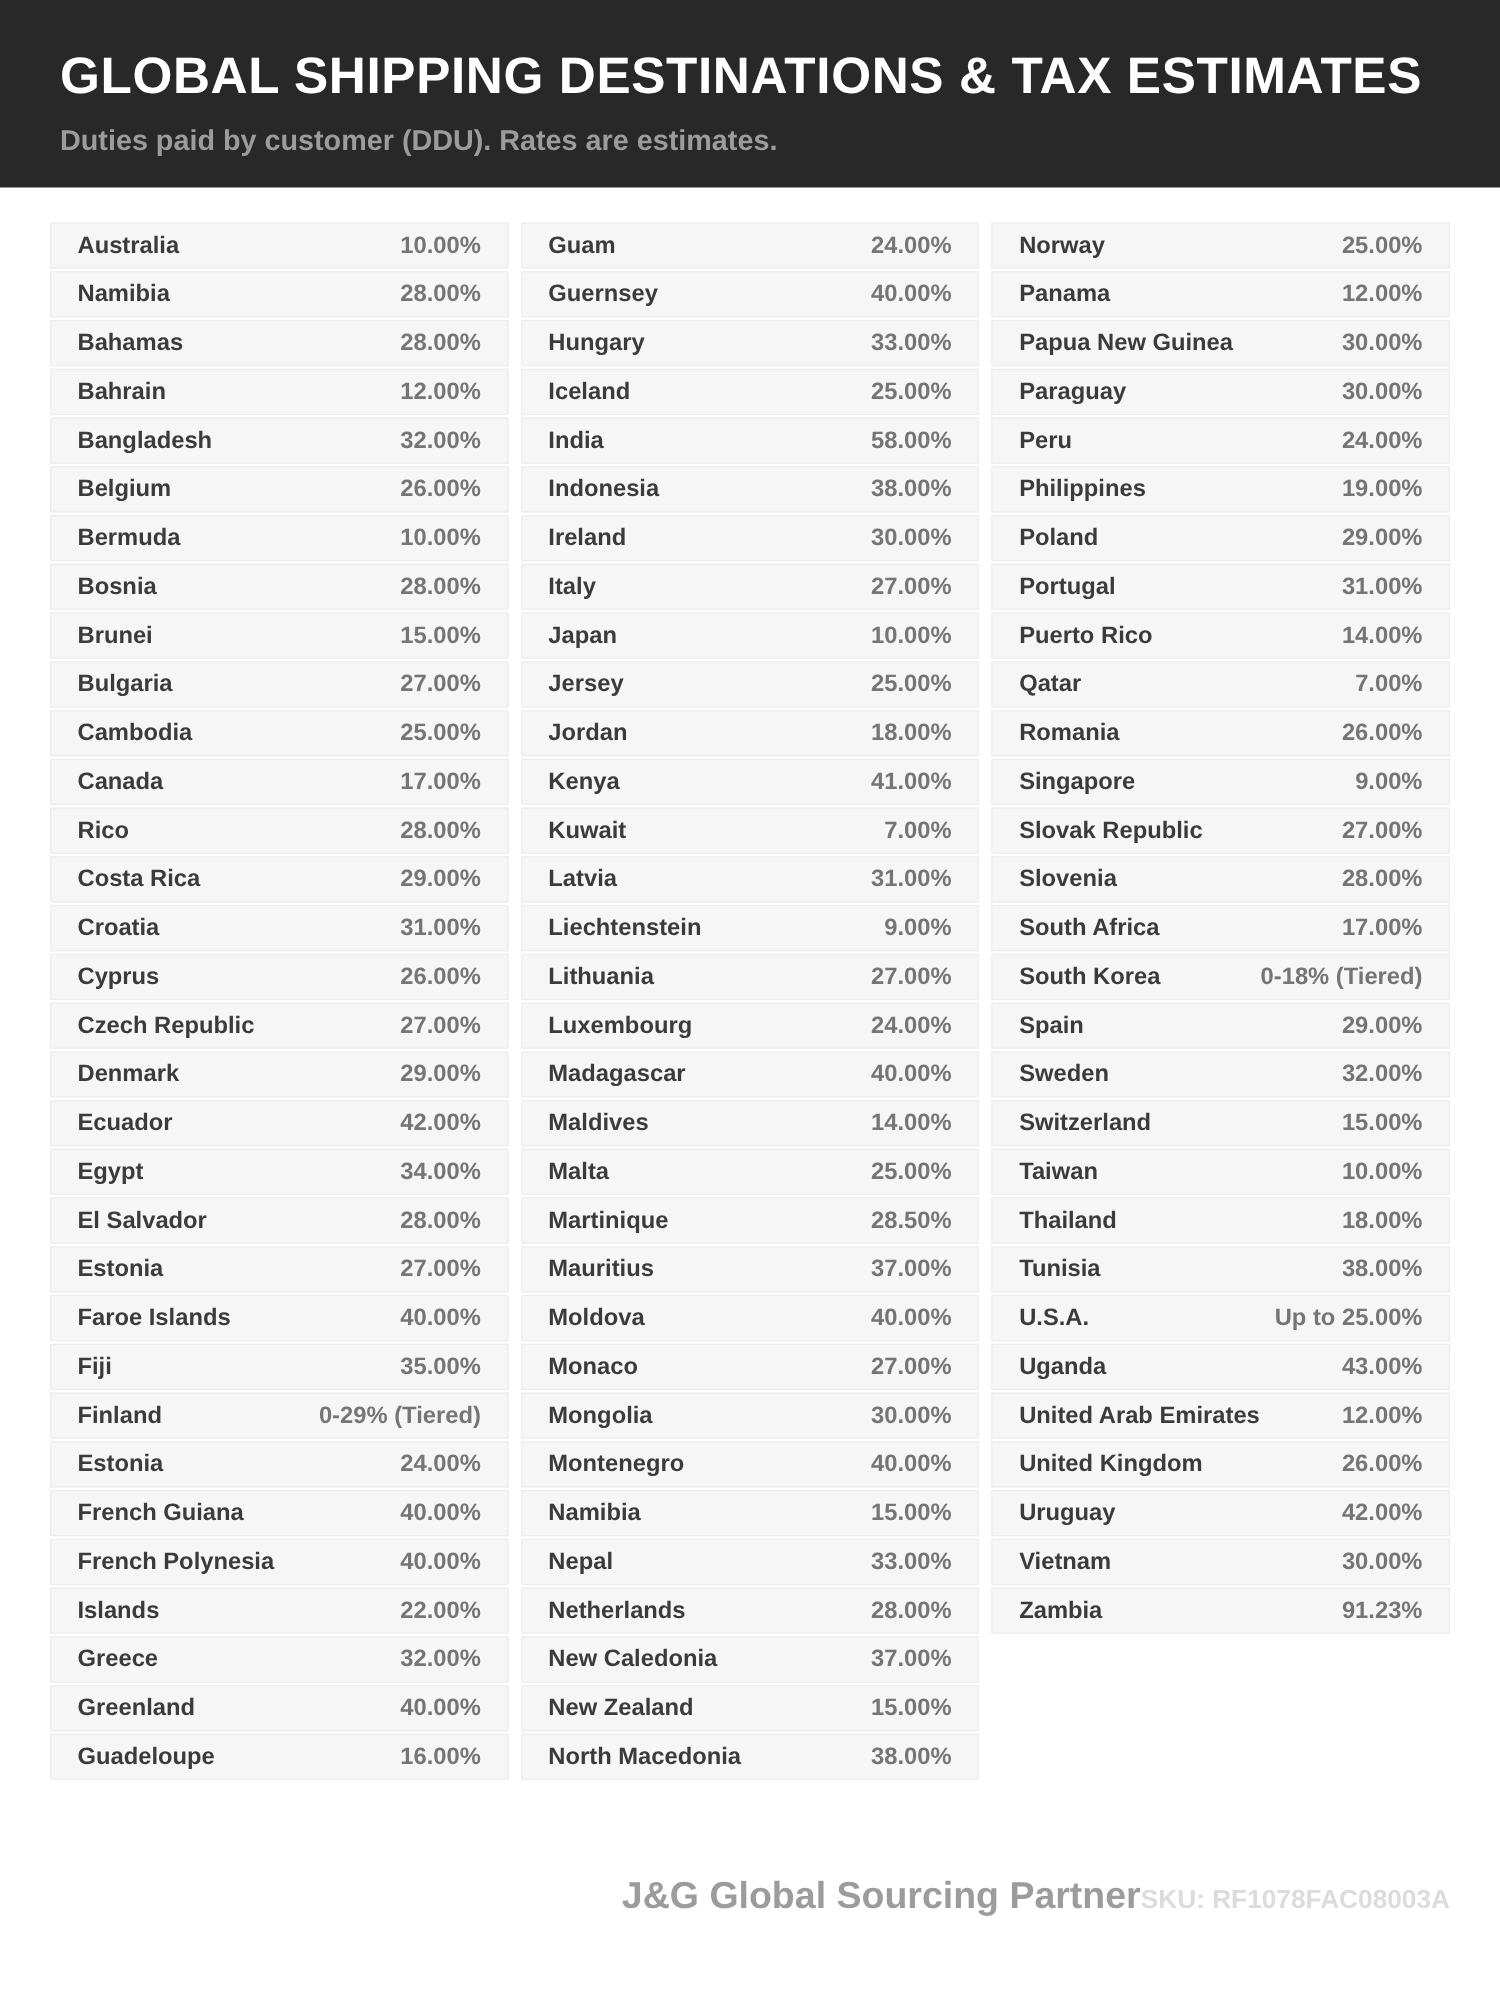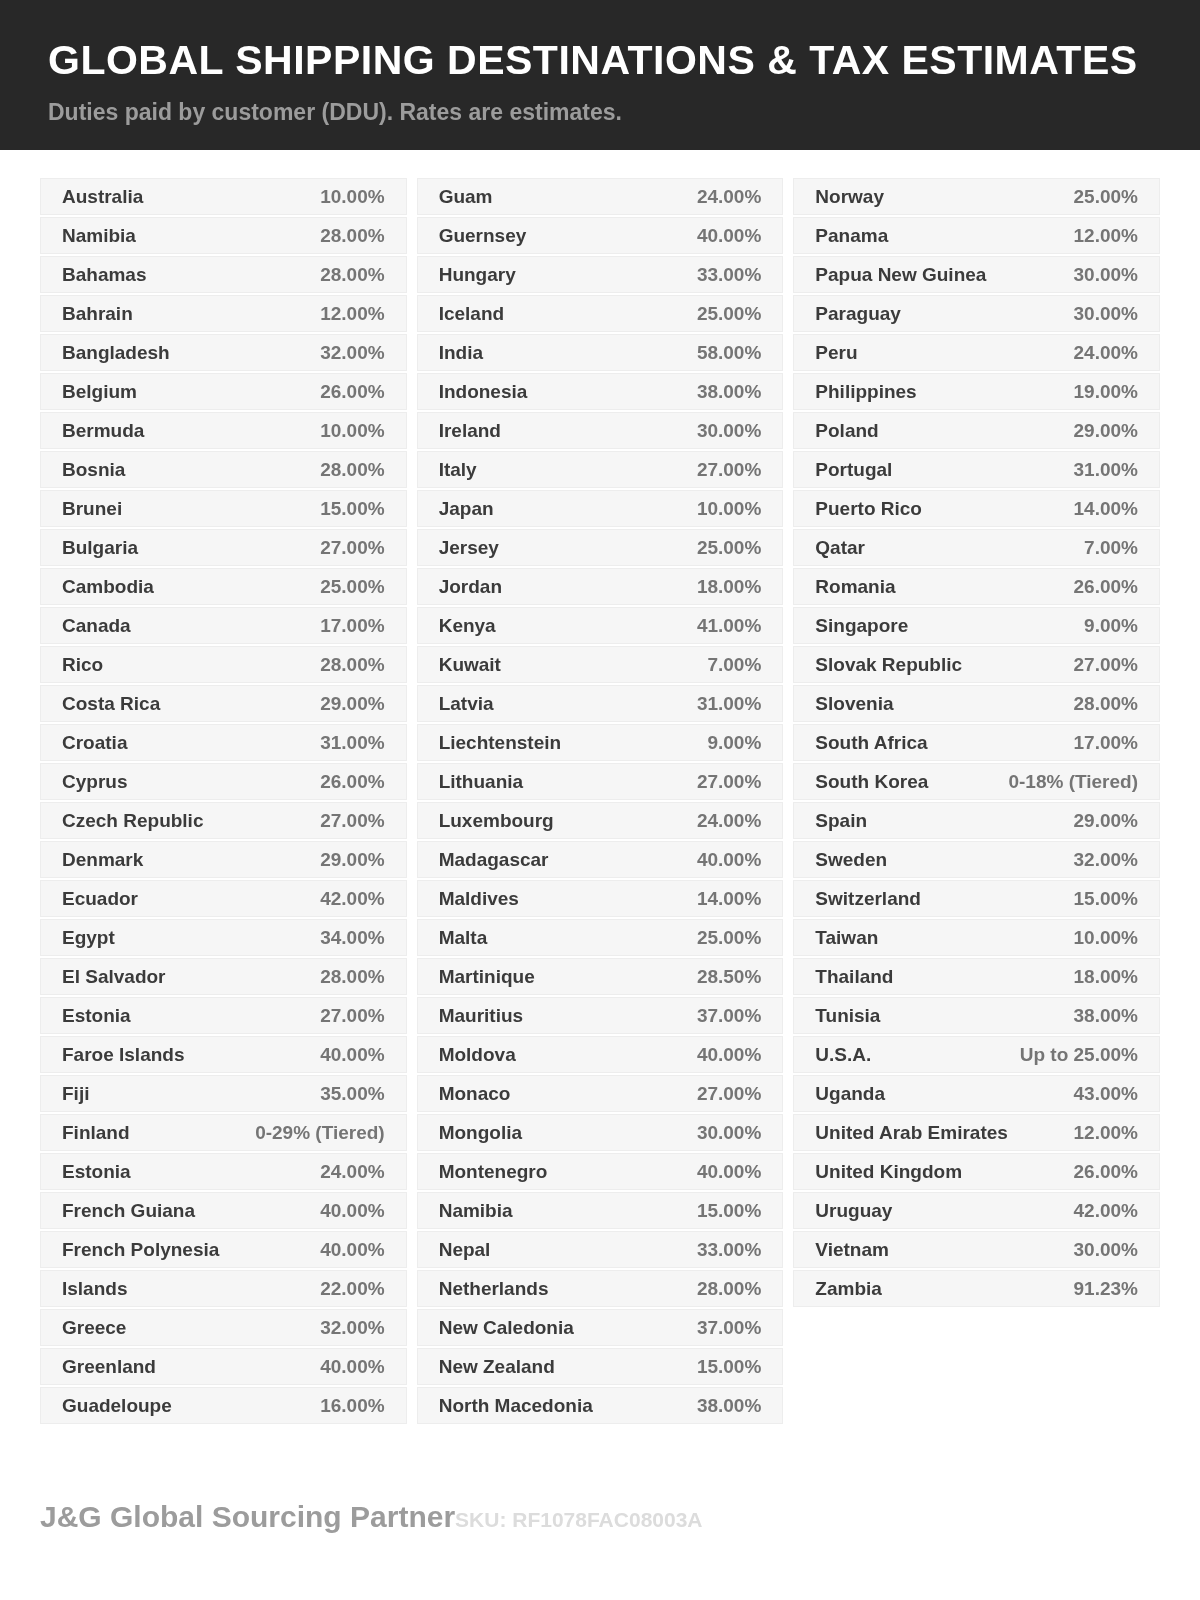--- a/index.html
+++ b/index.html
@@ -64,21 +64,21 @@
     margin-left: 10px;
   }
 
   
   .footer {
     position: absolute;
     left: 40px;
     right: 40px;
     top: 1500px;
     display: flex;
-    justify-content: flex-start;
+    justify-content: flex-end;
     align-items: baseline;
   }
   .footer .brand {
     color: #9c9c9c;
     font-size: 30px;
     font-weight: 700;
   }
   .footer .sku {
     color: #dcdcdc;
     font-size: 21px;

